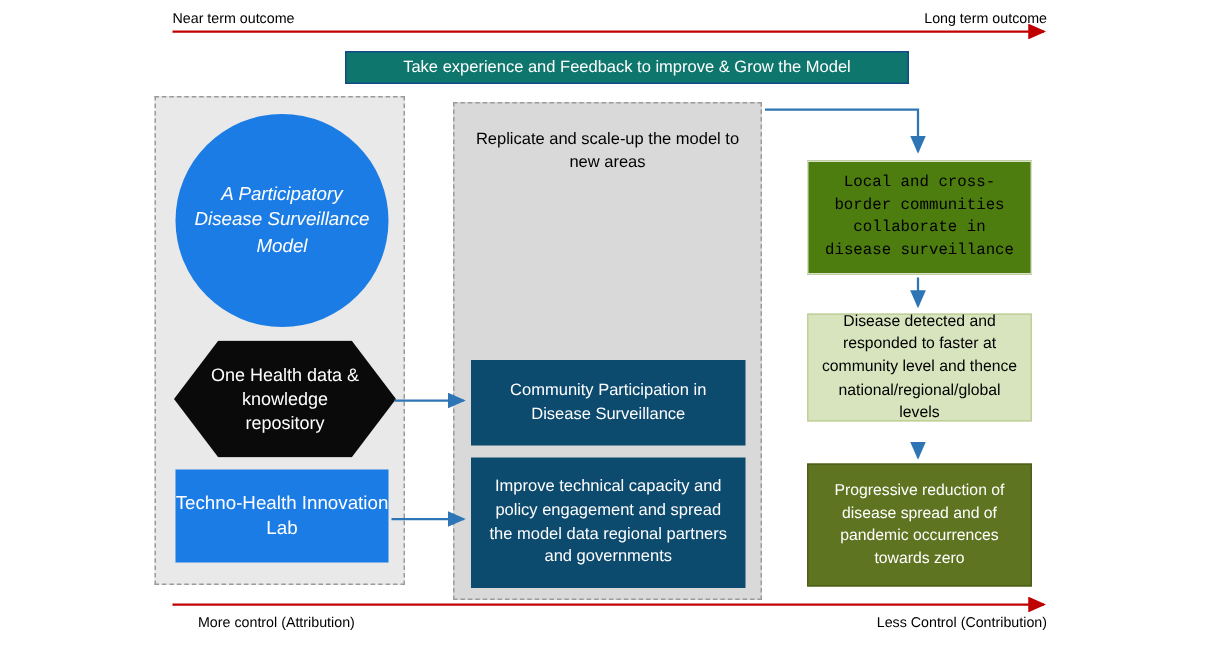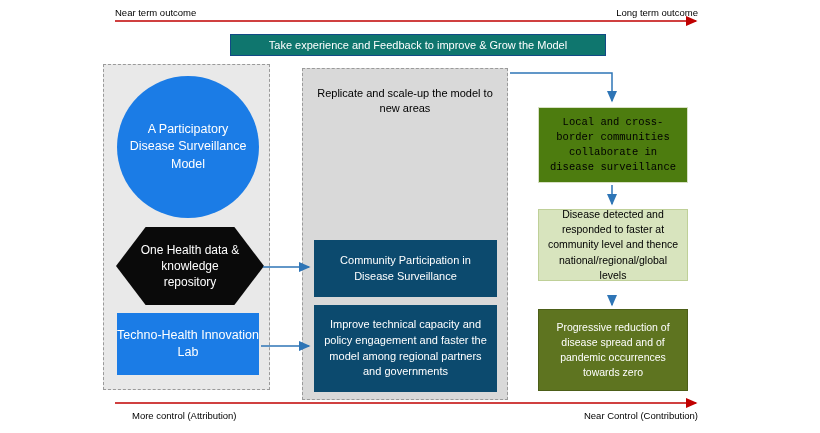--- a/index.html
+++ b/index.html
@@ -10,21 +10,21 @@
   .banner{position:absolute;left:230px;top:34px;width:376px;height:22px;background:#0f766e;border:1px solid #124A85;
           color:#fff;display:flex;align-items:center;justify-content:center;font-size:11px;box-sizing:border-box;}
 
   .left-panel{position:absolute;left:103px;top:64px;width:167px;height:326px;background:#E9E9E9;
               border:1.5px dashed #9a9a9a;box-sizing:border-box;}
   .mid-panel{position:absolute;left:302px;top:68px;width:206px;height:332px;background:#D9D9D9;
              border:1.5px dashed #9a9a9a;box-sizing:border-box;}
 
   .circle{position:absolute;left:117px;top:76px;width:142px;height:142px;border-radius:50%;background:#1B7CE6;
           color:#fff;display:flex;align-items:center;justify-content:center;text-align:center;
-          font-size:12.5px;line-height:1.4;padding:12px;box-sizing:border-box;}
+          font-size:12.5px;line-height:1.4;padding:12px;box-sizing:border-box;font-style:italic;}
 
   .hexagon{position:absolute;left:116px;top:227px;width:148px;height:78px;background:#0a0a0a;color:#fff;
            display:flex;align-items:center;justify-content:center;text-align:center;font-size:12px;line-height:1.35;
            clip-path:polygon(20% 0,80% 0,100% 50%,80% 100%,20% 100%,0 50%);padding:0 24px;box-sizing:border-box;}
 
   .blue-rect{position:absolute;left:117px;top:313px;width:142px;height:62px;background:#1B7CE6;color:#fff;
              display:flex;align-items:center;justify-content:flex-start;text-align:center;font-size:12.5px;line-height:1.4;}
 
   .mid-top-text{position:absolute;left:312px;top:86px;width:186px;text-align:center;font-size:11px;color:#000;line-height:1.4;}
 
@@ -65,35 +65,35 @@
   </div>
   <div class="blue-rect">
     <span>Techno-Health Innovation Lab</span>
   </div>
 
   <div class="mid-top-text">Replicate and scale-up the model to new areas</div>
   <div class="black-box bb1">
     <span>Community Participation in Disease Surveillance</span>
   </div>
   <div class="black-box bb2">
-    <span>Improve technical capacity and policy engagement and faster the model among regional partners and governments</span>
+    <span>Improve technical capacity and policy engagement and spread the model data regional partners and governments</span>
   </div>
 
   <div class="green-box gb1">
     <span>Local and cross-border communities collaborate in disease surveillance</span>
   </div>
   <div class="green-box gb2">
     <span>Disease detected and responded to faster at community level and thence national/regional/global levels</span>
   </div>
   <div class="green-box gb3">
     <span>Progressive reduction of disease spread and of pandemic occurrences towards zero</span>
   </div>
 
   <div class="axis-label" style="left:132px;top:410px;">More control (Attribution)</div>
-  <div class="axis-label" style="right:122px;top:410px;">Near Control (Contribution)</div>
+  <div class="axis-label" style="right:122px;top:410px;">Less Control (Contribution)</div>
 
   <svg class="overlay" width="820" height="433">
     <defs>
       <marker id="arrow-red" markerWidth="8" markerHeight="7" refX="7" refY="3.5" orient="auto">
         <path d="M0,0 L8,3.5 L0,7 Z" fill="#C00000"></path>
       </marker>
       <marker id="arrow-blue" markerWidth="8" markerHeight="7" refX="7" refY="3.5" orient="auto">
         <path d="M0,0 L8,3.5 L0,7 Z" fill="#2E75B6"></path>
       </marker>
     </defs>

